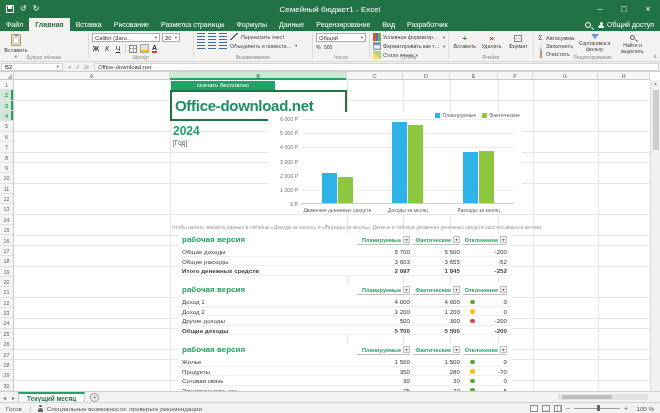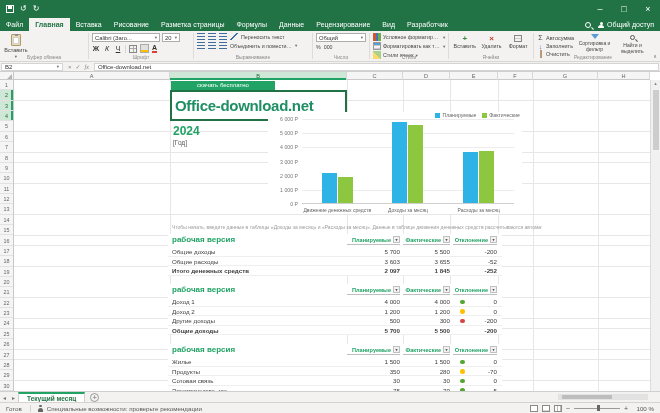--- a/index.html
+++ b/index.html
@@ -137,21 +137,21 @@
   .ch-sw { width:5px; height:5px; display:inline-block; }
   .ch-lg-txt { font-size:5.2px; color:#666; }
   .ch-ytick { position:absolute; left:0; width:30px; text-align:right; font-size:5.2px; color:#777; }
   .ch-plot { position:absolute; left:34px; top:7px; width:212px; height:85px; border-bottom:1px solid #cfcfcf;
     background-image:repeating-linear-gradient(to bottom,#ececec 0 0.8px,transparent 0.8px 14.17px); }
   .ch-group { position:absolute; bottom:0; height:85px; display:flex; align-items:flex-end; justify-content:center; gap:1px; }
   .ch-bar { width:15px; }
   .ch-cat { position:absolute; top:95px; text-align:center; font-size:5px; color:#666; white-space:nowrap; }
 
   
-  .xtable { position:absolute; left:168px; width:334px; background:#fff; z-index:2; }
+  .xtable { position:absolute; left:178px; width:334px; background:#fff; z-index:2; }
   .ttitle { position:absolute; left:4px; top:1px; font-size:8px; font-weight:bold; color:#21a366; white-space:nowrap; }
   .thead { position:absolute; top:1px; height:10px; display:flex; align-items:center; justify-content:flex-end; gap:2px;
            font-size:5.6px; font-weight:bold; color:#21a366; border-bottom:1px solid #bfbfbf; }
   .hc1 { left:179px; width:53px; } .hc2 { left:235px; width:47px; } .hc3 { left:285px; width:44px; }
   .fbox { width:7px; height:7px; border:1px solid #c0c0c0; background:#f2f2f2; font-size:4px; line-height:5px; text-align:center; color:#555; flex:0 0 auto; }
   .trow { position:absolute; left:0; right:0; height:9.5px; border-bottom:1px solid #efefef; }
   .tlabel { position:absolute; left:4px; top:0; line-height:9.5px; font-size:6.2px; color:#404040; white-space:nowrap; }
   .tval { position:absolute; top:0; line-height:9.5px; font-size:6.2px; color:#404040; text-align:right; }
   .tv1 { left:179px; width:53px; } .tv2 { left:235px; width:47px; } .tv3 { left:285px; width:44px; }
   .trow.bold .tlabel, .trow.bold .tval { font-weight:bold; }
@@ -184,20 +184,21 @@
 </style>
 </head>
 <body>
 
 <div class="titlebar">
   <div class="qat">
     <span class="i-save"></span>
     <span class="qglyph">↺</span>
     <span class="qglyph">↻</span>
   </div>
+  <div class="wtitle">Семейный бюджет1 - Excel</div>
   <div class="wbtns">
     <span class="wbtn">–</span>
     <span class="wbtn">□</span>
     <span class="wbtn close">×</span>
   </div>
 </div>
 
 <div class="tabrow">
   <div id="ribbon-tabs" style="display:flex; height:13px;">
       <div class="rtab">Файл</div>

